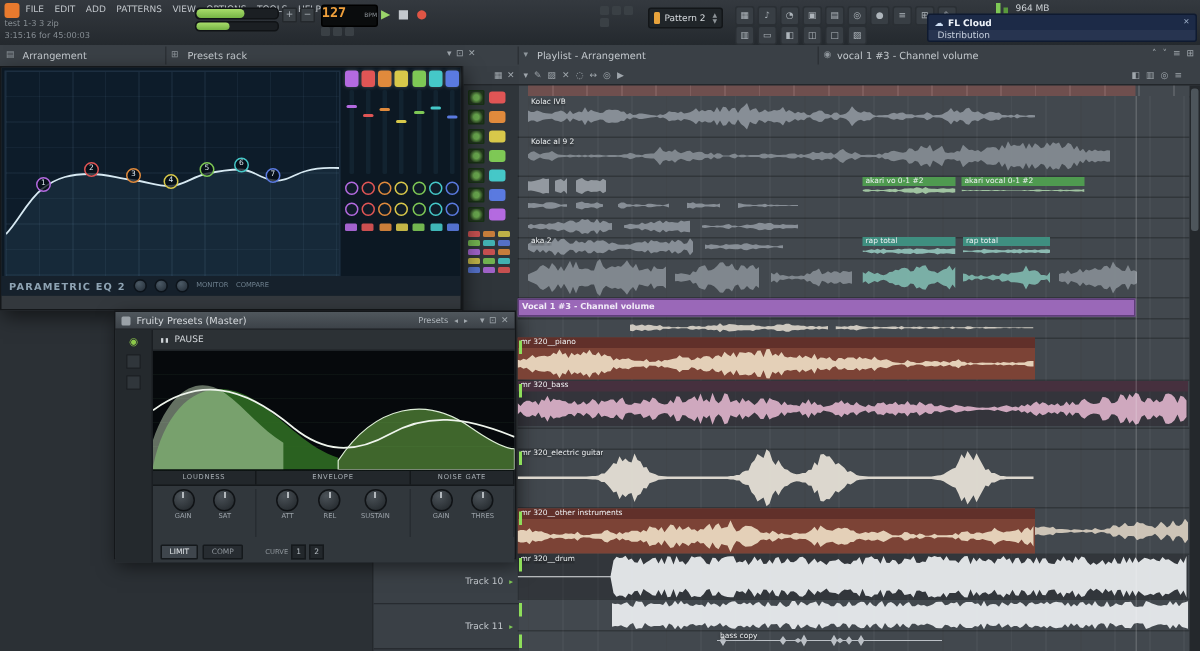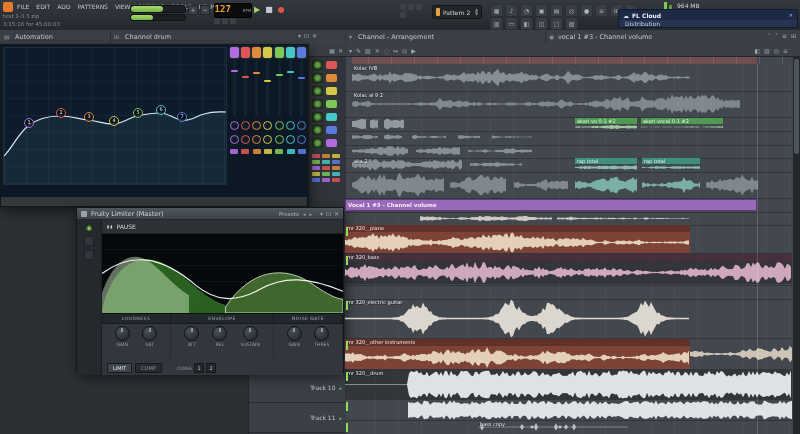--- a/index.html
+++ b/index.html
@@ -237,32 +237,32 @@
         <span class="fc-cloud">☁</span>
         <span class="fc-title">FL Cloud</span>
         <span class="fc-close">✕</span>
       </div>
       <div class="fc-row2">Distribution</div>
     </div>
   </div>
 
   <div id="panelbar" class="abs">
     <span class="abs pb-ico" style="left:4px">▤</span>
-    <span class="abs pb-label" style="left:15px">Automation</span>
+    <span class="abs pb-label" style="left:15px">Arrangement</span>
     <span class="abs pb-div" style="left:110px"></span>
     <span class="abs pb-ico" style="left:114px">⊞</span>
-    <span class="abs pb-label" style="left:125px">Channel drum</span>
+    <span class="abs pb-label" style="left:125px">Presets rack</span>
     <span class="abs" id="rack-winctl">
         <span class="wbtn">▾</span>
         <span class="wbtn">⊡</span>
         <span class="wbtn">✕</span>
       </span>
     <span class="abs pb-div" style="left:345px"></span>
     <span class="abs pb-ico" style="left:349px">▾</span>
-    <span class="abs pb-label" style="left:358px">Channel - Arrangement</span>
+    <span class="abs pb-label" style="left:358px">Playlist - Arrangement</span>
     <span class="abs pb-div" style="left:545px"></span>
     <span class="abs pb-ico" style="left:549px">◉</span>
     <span class="abs pb-label" style="left:558px">vocal 1 #3 - Channel volume</span>
     <span class="abs" id="panel-right-icons">
         <span class="plico">˄</span>
         <span class="plico">˅</span>
         <span class="plico">≡</span>
         <span class="plico">⊞</span>
       </span>
   </div>
@@ -669,27 +669,35 @@
           <div class="eqcol">
             <div class="eqcap" style="background: rgb(90, 122, 224);"></div>
             <div class="eqtrack">
               <div class="eqhandle" style="background: rgb(90, 122, 224); top: 17px;"></div>
             </div>
             <div class="eqknob" style="border-color: rgb(90, 122, 224);"></div>
             <div class="eqknob" style="border-color: rgb(90, 122, 224);"></div>
             <div class="eqchip" style="background: rgb(90, 122, 224);"></div>
           </div>
         </div>
+      <div id="eq-bottom">
+        <span class="eq-brand">PARAMETRIC EQ 2</span>
+        <span class="mini-knob"></span>
+        <span class="mini-knob"></span>
+        <span class="mini-knob"></span>
+        <span class="eq-small-label">MONITOR</span>
+        <span class="eq-small-label">COMPARE</span>
+      </div>
     </div>
   </div>
 
   <div id="limwin" class="window">
     <div class="titlebar">
       <span class="wicon"></span>
-      <span class="wtitle">Fruity Limiter (Master)</span>
+      <span class="wtitle">Fruity Presets (Master)</span>
       <span class="presets">Presets</span>
       <span class="parrow">◂</span>
       <span class="parrow">▸</span>
       <span class="wctl" id="lim-winctl">
           <span class="wbtn">▾</span>
           <span class="wbtn">⊡</span>
           <span class="wbtn">✕</span>
         </span>
     </div>
     <div id="lim-body">

